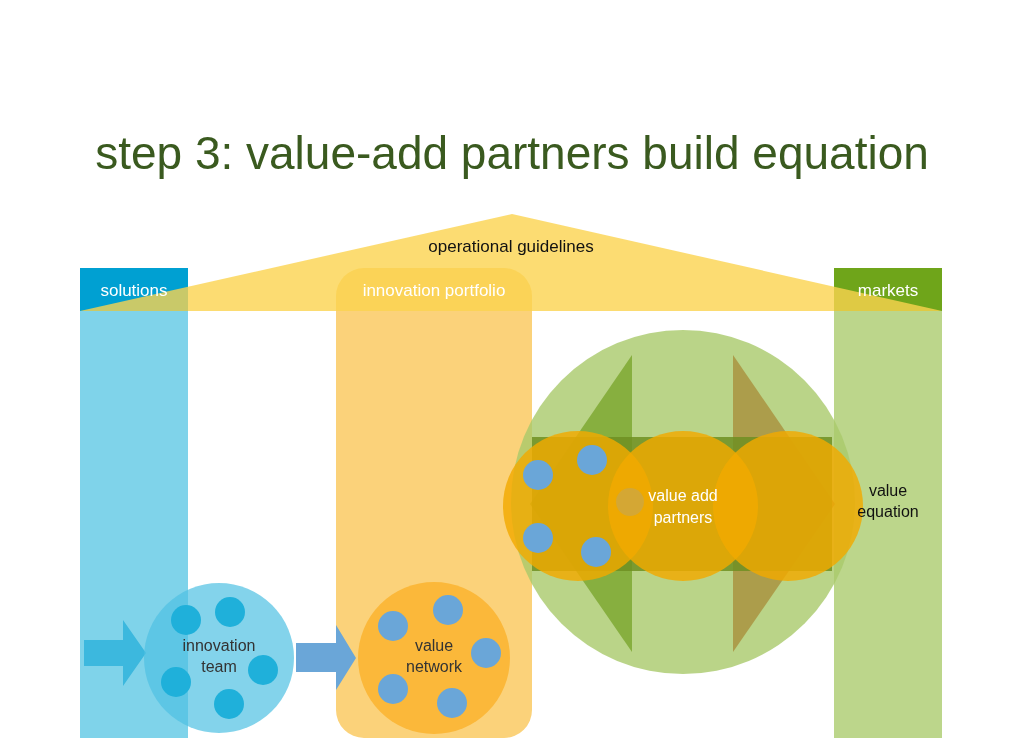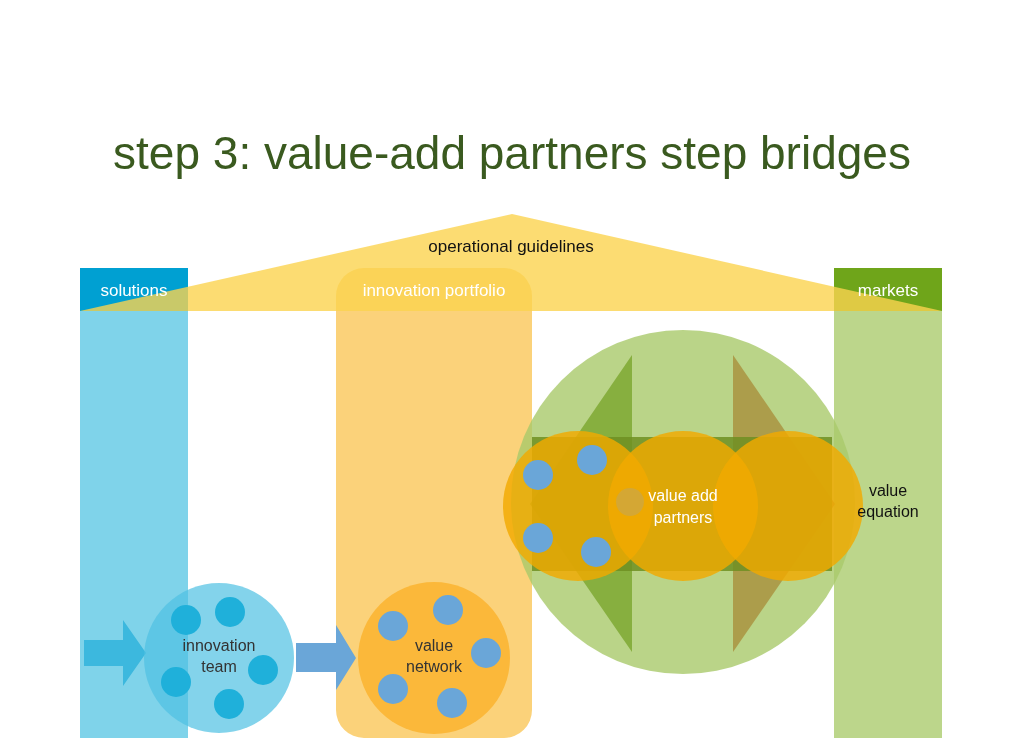--- a/index.html
+++ b/index.html
@@ -4,21 +4,21 @@
 <style>
   html, body { margin:0; padding:0; background:#ffffff; }
   body { width:1024px; height:748px; position:relative; overflow:hidden; font-family:"Liberation Sans", sans-serif; }
   #title { position:absolute; left:0; top:126px; width:1024px; text-align:center; font-size:46px; color:#3a5a1f; }
   svg { position:absolute; left:0; top:0; }
   .lbl { font-family:"Liberation Sans", sans-serif; }
 </style>
 </head>
 <body>
 
-<div id="title">step 3: value-add partners step bridges</div>
+<div id="title">step 3: value-add partners build equation</div>
 
 <svg width="1024" height="748" viewBox="0 0 1024 748">
 
   <rect x="80" y="268" width="108" height="470" fill="#7fd3ea"></rect>
   <rect x="80" y="268" width="108" height="43" fill="#00a0d2"></rect>
 
   <rect x="834" y="268" width="108" height="470" fill="#bcd68b"></rect>
   <rect x="834" y="268" width="108" height="43" fill="#6fa51a"></rect>
 
   <rect x="336" y="268" width="196" height="470" rx="28" fill="#fbd27a"></rect>

